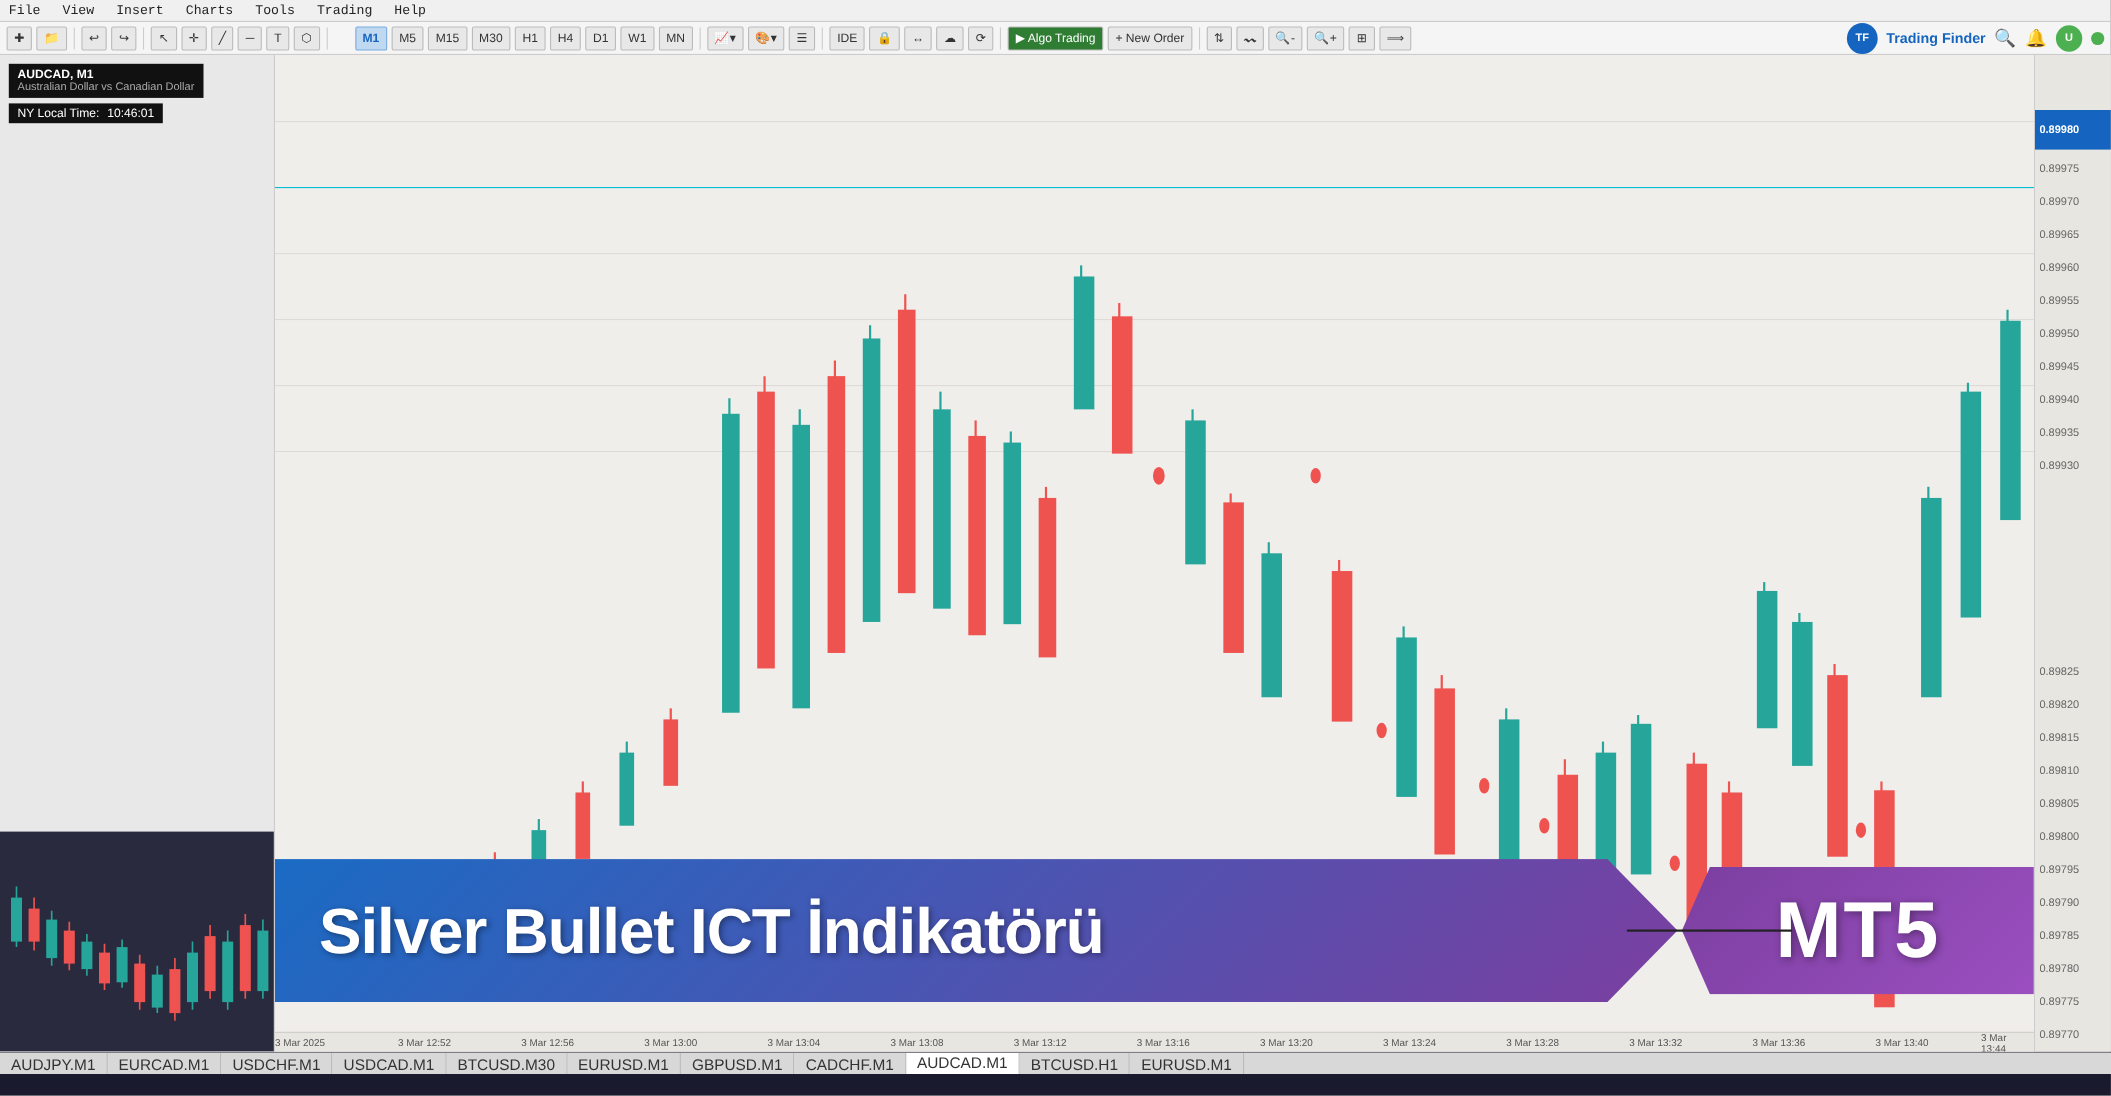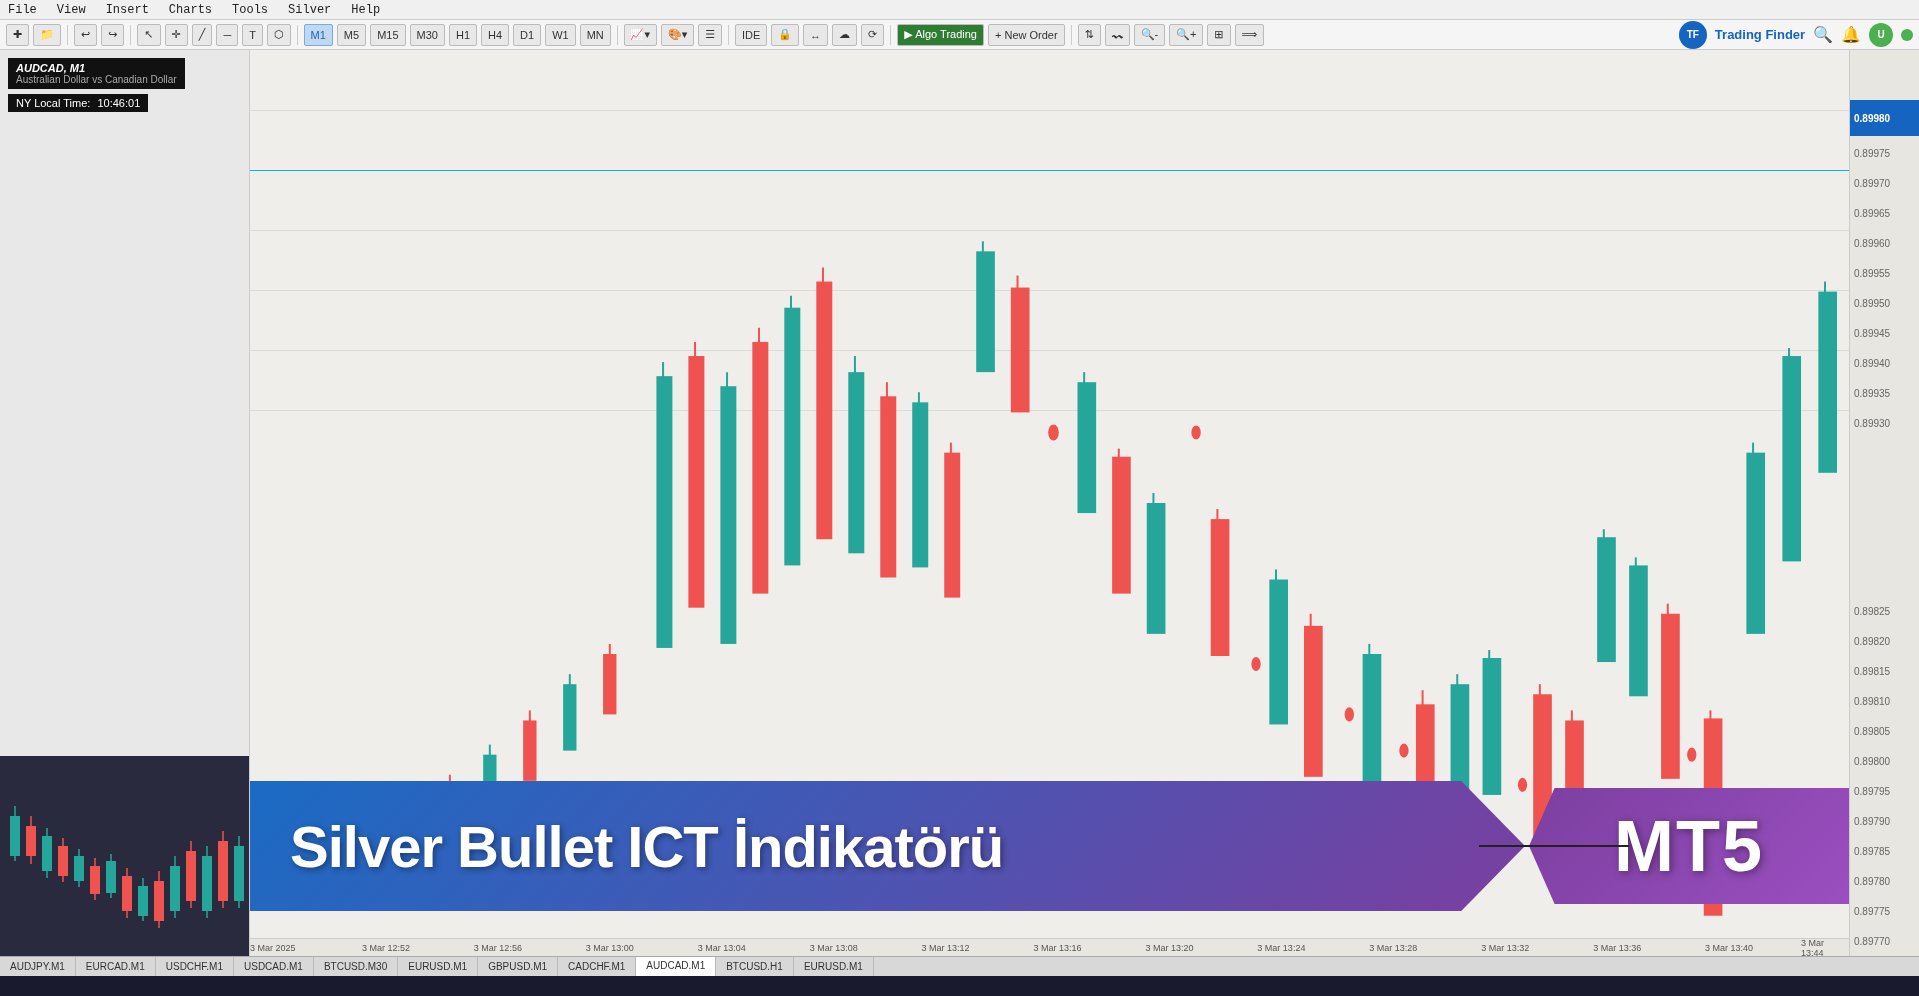--- a/index.html
+++ b/index.html
@@ -18,21 +18,21 @@
       border-bottom: 1px solid #ccc; padding: 0 6px; gap: 4px; font-size: 11px;
     }
     .tb-btn {
       display: inline-flex; align-items: center; justify-content: center;
       background: #e8e8e8; border: 1px solid #bbb; border-radius: 2px;
       padding: 2px 6px; cursor: pointer; font-size: 11px; height: 22px; color: #333;
       white-space: nowrap;
     }
     .tb-btn.active { background: #c0d8f0; border-color: #7aabde; }
     .tb-sep { width: 1px; height: 20px; background: #ccc; margin: 0 2px; }
-    .tb-timeframe { font-weight: normal; color: #1565c0; }
+    .tb-timeframe { font-weight: bold; color: #1565c0; margin-left: 19px; }
     .tb-brand {
       margin-left: auto; display: flex; align-items: center; gap: 8px;
       color: #1565c0; font-weight: bold; font-size: 13px;
     }
     .tb-brand-logo {
       width: 28px; height: 28px; background: #1565c0; border-radius: 50%;
       display: flex; align-items: center; justify-content: center; color: white; font-size: 10px;
     }
 
     
@@ -90,21 +90,21 @@
       text-shadow: 2px 2px 8px rgba(0,0,0,0.4);
     }
 
     
     #bottom-tabs {
       height: 20px; background: #d8d8d8; border-top: 1px solid #aaa;
       display: flex; align-items: center; overflow-x: auto; gap: 0;
     }
     .chart-tab {
       display: flex; align-items: center; padding: 16px 10px; height: 20px;
-      font-size: 10px; color: #333; border-right: 1px solid #bbb;
+      font-size: 14px; color: #333; border-right: 1px solid #bbb;
       cursor: pointer; white-space: nowrap; background: #d8d8d8;
     }
     .chart-tab.active { background: #fff; border-bottom: 2px solid #1565c0; }
 
     
     .price-label {
       font-size: 10px; color: #666; padding: 0 4px;
       display: flex; align-items: center; height: 30px;
     }
     .price-label.highlight {
@@ -134,21 +134,21 @@
   </style>
 </head>
 <body>
 
 <div id="menu-bar">
   <span>File</span>
   <span>View</span>
   <span>Insert</span>
   <span>Charts</span>
   <span>Tools</span>
-  <span>Silver</span>
+  <span>Trading</span>
   <span>Help</span>
 </div>
 
 <div id="toolbar">
 
   <button class="tb-btn">✚</button>
   <button class="tb-btn">📁</button>
   <div class="tb-sep"></div>
   <button class="tb-btn">↩</button>
   <button class="tb-btn">↪</button>
@@ -201,21 +201,21 @@
     <span style="width:24px;height:24px;background:#4caf50;border-radius:50%;display:inline-flex;align-items:center;justify-content:center;color:white;font-size:10px;">U</span>
     <span style="width:12px;height:12px;background:#4caf50;border-radius:50%;display:inline-block;"></span>
   </div>
 </div>
 
 <div id="main-area">
   <div id="chart-area">
 
     <div id="left-panel">
       <div id="symbol-info">
-        <div style="font-weight:bold;font-style:italic;">AUDCAD, M1</div>
+        <div style="font-weight:bold;">AUDCAD, M1</div>
         <div style="font-size:10px;color:#aaa;">Australian Dollar vs Canadian Dollar</div>
       </div>
 
       <div style="position:absolute;top:8px;left:8px;background:#111;color:#fff;font-size:11px;padding:3px 8px;z-index:11;margin-top:36px;">
         <span>NY Local Time:</span>
         <span style="margin-left:4px;">10:46:01</span>
       </div>
 
       <div id="mini-chart-area">
         <svg id="mini-candles" viewBox="0 0 250 200" preserveAspectRatio="none">

